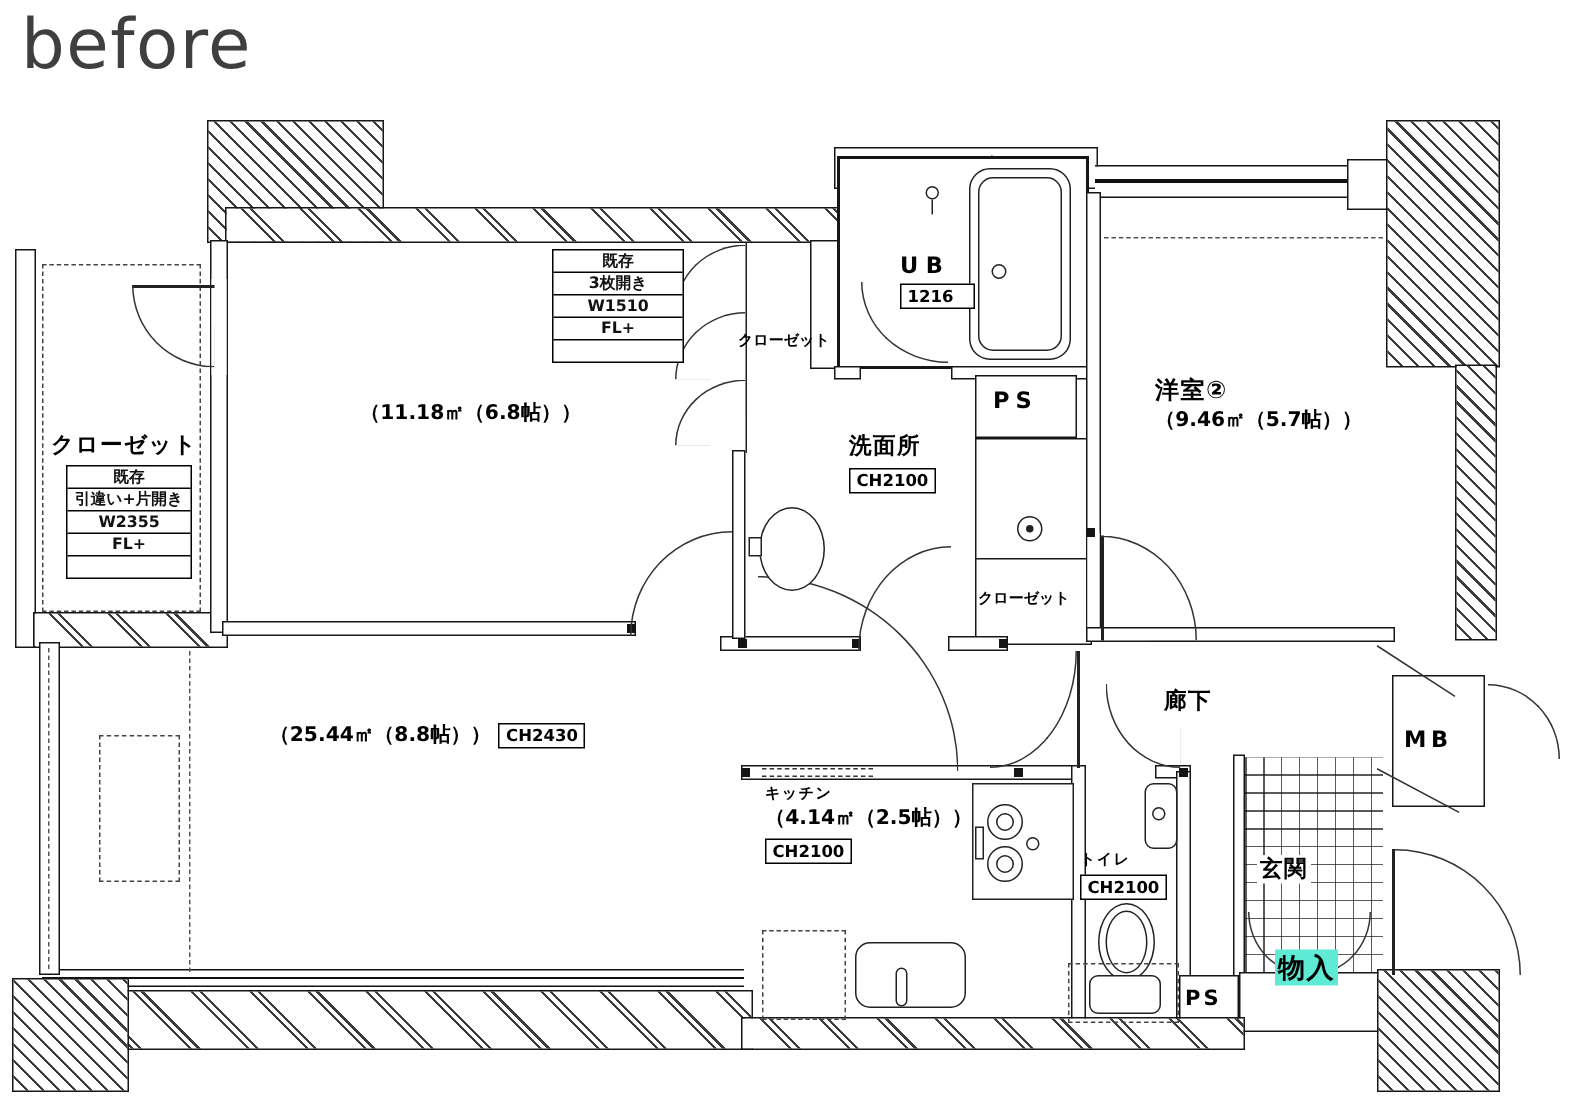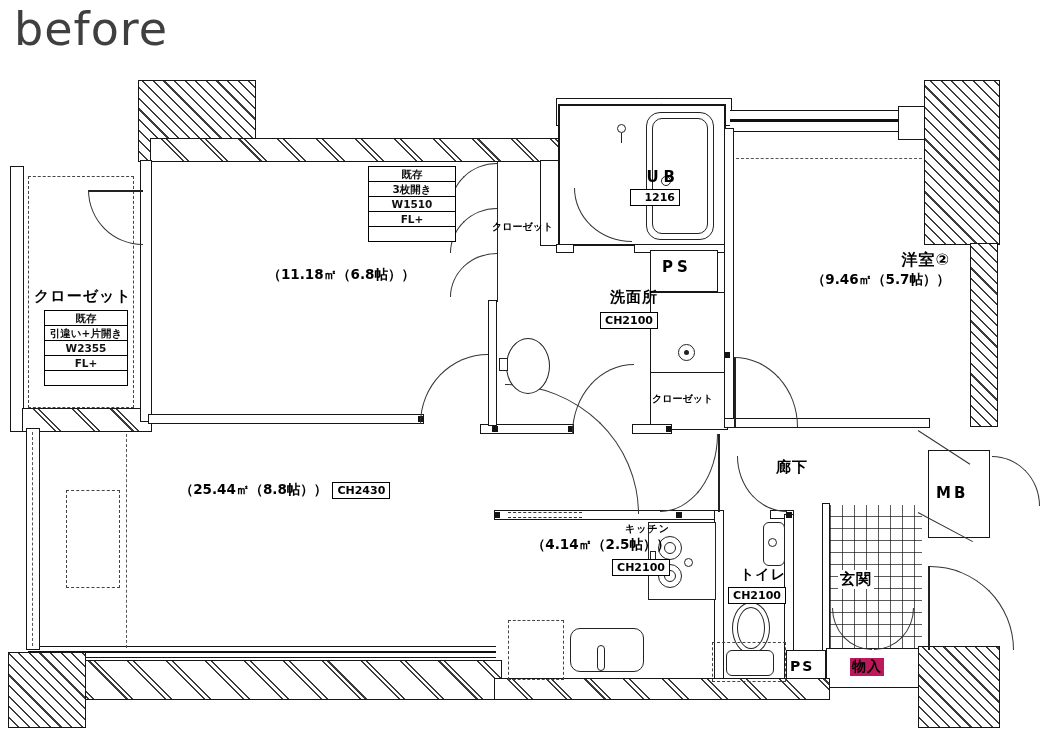--- a/index.html
+++ b/index.html
@@ -29,21 +29,21 @@
   .leafV{position:absolute;width:0;border-left:2px solid #222}
   .leafH{position:absolute;height:0;border-top:2px solid #222}
   .diag{position:absolute;height:0;border-top:1.3px solid #333;transform-origin:left center}
   
   .fx{position:absolute;box-sizing:border-box;border:1.5px solid #222;background:#fff}
   .circ{border-radius:50%}
   
   .lbl{position:absolute;white-space:nowrap;color:#000}
   .rname{font-weight:700;font-size:16px;letter-spacing:1px}
   .rarea{font-weight:700;font-size:13.5px;letter-spacing:0}
-  .center{text-align:right}
+  .center{text-align:left}
   .chbox{display:inline-block;border:1.5px solid #000;background:#fff;font-size:11px;font-weight:700;
          padding:0 4px;line-height:15px}
   .spec{position:absolute;box-sizing:border-box;border:1.5px solid #000;background:#fff;
         font-size:10.5px;font-weight:700;text-align:center}
   .spec div{border-bottom:1px solid #000;height:14px;line-height:14px;overflow:hidden}
   .spec div:last-child{border-bottom:none}
   .small{font-size:10px;font-weight:700}
   #title{left:14px;top:2px;font-size:46px;font-weight:400;color:#3f3f3f;letter-spacing:1px}
   .tri{font-size:19px;color:#222;line-height:19px}
 </style>
@@ -239,21 +239,21 @@
     </div>
   </div>
 
   <div class="lbl center" style="left:510px;top:522px;width:160px">
     <div class="rname" style="font-size:10px">キッチン</div>
     <div class="rarea">（4.14㎡（2.5帖））</div>
     <div style="margin-top:2px"><span class="chbox">CH2100</span></div>
   </div>
 
   <div class="lbl center" style="left:720px;top:566px;width:66px">
-    <div class="rname" style="font-size:14px">トイレ</div>
+    <div class="rname" style="font-size:10px">トイレ</div>
     <div><span class="chbox">CH2100</span></div>
   </div>
 
   <div class="lbl rname" style="left:838px;top:570px;font-size:15px;background:#fff;padding:0 2px">玄関</div>
-  <div class="lbl rname" style="left:850px;top:658px;font-size:14px;background:#be185d;padding:0 2px">物入</div>
+  <div class="lbl rname" style="left:850px;top:633px;font-size:18px;background:#5eead4;padding:0 2px">物入</div>
   <div class="lbl rname" style="left:790px;top:658px;font-size:14px;letter-spacing:2px;background:#fff">PS</div>
 
 </div>
 
 </body></html>

